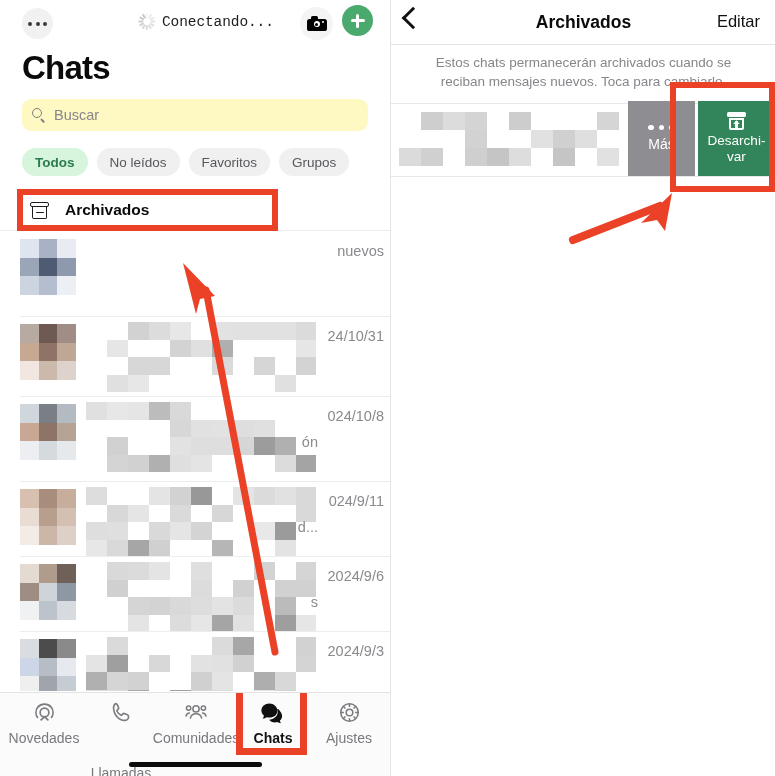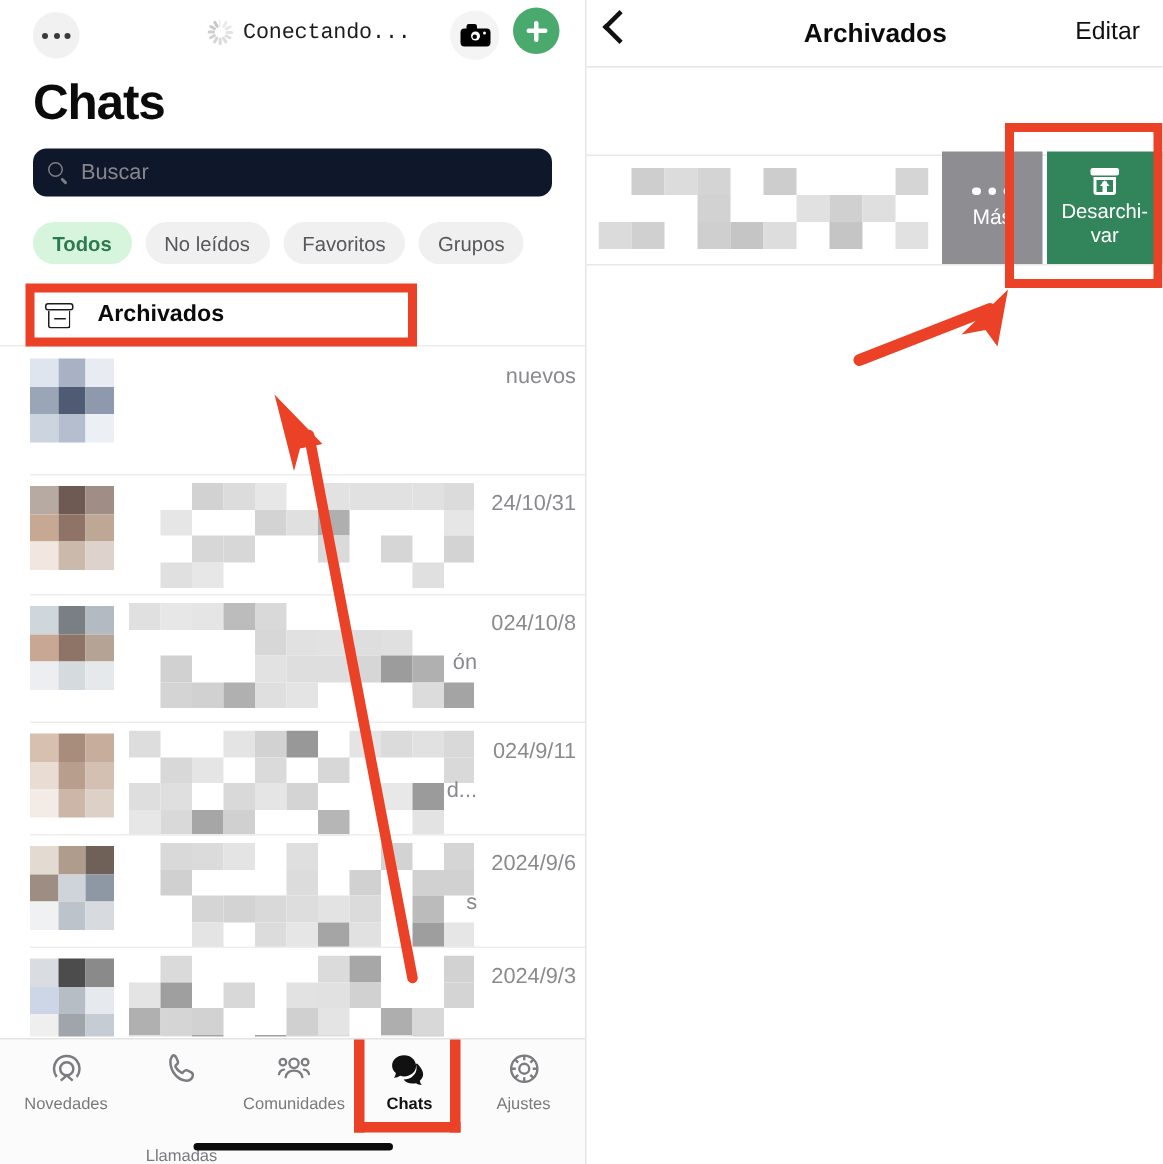--- a/index.html
+++ b/index.html
@@ -46,21 +46,21 @@
     position:absolute;left:342px;top:5px;width:31px;height:31px;border-radius:50%;
     background:#4aa96c;display:flex;align-items:center;justify-content:center;
   }
   .plus-btn .pv{position:absolute;width:2.6px;height:14px;background:#fff;border-radius:2px;}
   .plus-btn .ph{position:absolute;width:14px;height:2.6px;background:#fff;border-radius:2px;}
 
   .l-title{position:absolute;left:22px;top:49px;font-size:33px;font-weight:bold;color:#0b0b0b;letter-spacing:-0.8px;}
 
   .search-bar{
     position:absolute;left:22px;top:99px;width:346px;height:32px;border-radius:9px;
-    background:#0f172a;display:flex;align-items:center;padding:0 10px;box-sizing:border-box;
+    background:#fef9c3;display:flex;align-items:center;padding:0 10px;box-sizing:border-box;
   }
   .mag{position:relative;width:14px;height:14px;margin-right:8px;flex:none;}
   .mag .c{position:absolute;left:0;top:0;width:10px;height:10px;border:1.5px solid #7d7d82;border-radius:50%;box-sizing:border-box;}
   .mag .h{position:absolute;left:9.2px;top:9.5px;width:5.4px;height:1.5px;background:#7d7d82;transform:rotate(45deg);transform-origin:left center;border-radius:1px;}
   .search-ph{font-size:14.5px;color:#86868b;}
 
   .chips{position:absolute;left:22px;top:148px;display:flex;gap:9px;}
   .chip{height:28px;border-radius:14px;background:#f0f0f0;color:#57575c;font-size:13.5px;
         display:flex;align-items:center;padding:0 13px;white-space:nowrap;}
   .chip.active{background:#d6f5dc;color:#2c7a4e;font-weight:bold;}
@@ -82,21 +82,21 @@
   .crow{position:absolute;left:0;width:390px;}
   .crow .sep{position:absolute;left:20px;top:0;width:370px;height:1px;background:#ededed;}
   .avatar{position:absolute;left:20px;width:56px;height:56px;}
   .px{position:absolute;}
   .cdate{position:absolute;font-size:14.5px;color:#8a8a8e;white-space:nowrap;}
   .blurtxt{position:absolute;font-size:14.5px;color:#8a8a8e;white-space:nowrap;}
 
   
   .tabbar{position:absolute;left:0;top:692px;width:390px;height:84px;background:#fbfbfb;border-top:1px solid #e3e3e3;}
   .tab{position:absolute;top:7px;width:78px;display:flex;flex-direction:column;align-items:center;gap:5px;}
-  .tab .tl{font-size:11px;color:#78787d;white-space:nowrap;}
+  .tab .tl{font-size:14px;color:#78787d;white-space:nowrap;}
   .tab.sel .tl{color:#111;font-weight:bold;}
   .ti{height:25px;display:flex;align-items:flex-end;justify-content:center;}
   .home-ind{position:absolute;left:129px;top:762px;width:133px;height:5px;border-radius:3px;background:#0b0b0b;}
 
   
   .r-nav{position:absolute;top:0;left:0;width:385px;height:45px;}
   .back-chev{position:absolute;left:14px;top:10px;width:13px;height:13px;
       border-left:3px solid #111;border-bottom:3px solid #111;transform:rotate(45deg);}
   .r-title{position:absolute;left:0;top:12px;width:385px;text-align:center;font-size:17.5px;font-weight:bold;color:#0b0b0b;}
   .r-edit{position:absolute;right:16px;top:12px;font-size:16.5px;color:#111;}
@@ -482,20 +482,21 @@
 </div>
 
 <div class="screen" id="right-screen">
   <div class="r-nav">
     <div class="back-chev"></div>
     <div class="r-title">Archivados</div>
     <div class="r-edit">Editar</div>
   </div>
   <div class="r-navsep"></div>
 
+  <div class="r-desc">Estos chats permanecerán archivados cuando se reciban mensajes nuevos. Toca para cambiarlo.</div>
 
   <div class="r-rowsep" style="top:103px"></div>
   <div class="r-blurrow" id="rblur">
       <div style="position: absolute; left: 8px; top: 8px; width: 220px; height: 55px; overflow: hidden;">
         <span class="px" style="left: 22px; top: 0px; width: 22px; height: 18px; background: rgb(206, 206, 206);"></span>
         <span class="px" style="left: 44px; top: 0px; width: 22px; height: 18px; background: rgb(220, 220, 220);"></span>
         <span class="px" style="left: 66px; top: 0px; width: 22px; height: 18px; background: rgb(212, 212, 212);"></span>
         <span class="px" style="left: 110px; top: 0px; width: 22px; height: 18px; background: rgb(205, 205, 205);"></span>
         <span class="px" style="left: 198px; top: 0px; width: 22px; height: 18px; background: rgb(213, 213, 213);"></span>
         <span class="px" style="left: 66px; top: 18px; width: 22px; height: 18px; background: rgb(210, 210, 210);"></span>

